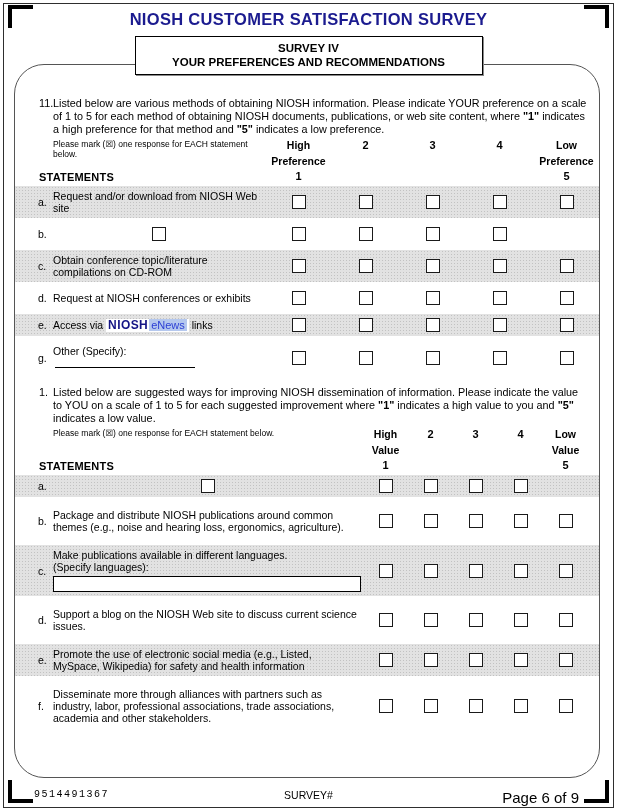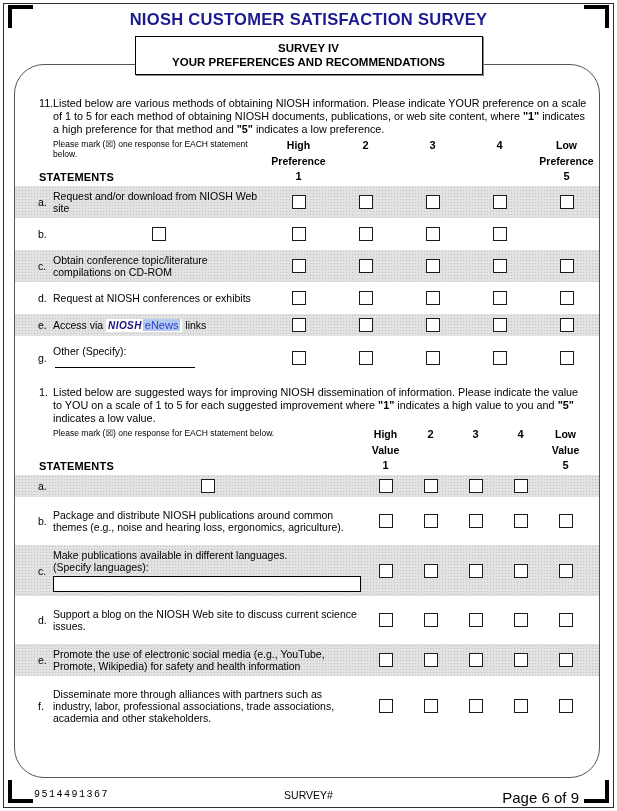--- a/index.html
+++ b/index.html
@@ -59,21 +59,21 @@
   .stext{font-size:10.5px;line-height:12px;padding-right:6px;}
   .cbcell{display:flex;justify-content:center;align-items:center;}
   .checkbox{
     display:inline-block;width:12px;height:12px;background:#fff;
     border:1.6px solid #1a1a1a;box-sizing:content-box;
   }
   .writein-line{display:inline-block;width:140px;height:10px;border-bottom:1px solid #000;margin-left:2px;}
   .lang-input{margin-top:3px;width:306px;height:14px;border:1px solid #000;background:#fff;}
 
   .enews-box{display:inline-block;background:#fff;padding:0 2px;line-height:13px;}
-  .logo-niosh{font-style:italic;font-weight:bold;color:#151585;font-size:10px;letter-spacing:.4px;}
+  .logo-niosh{font-weight:bold;color:#151585;font-size:12px;letter-spacing:.4px;}
   .logo-enews{color:#2b3fd4;background:#b5c8ee;padding:0 2px;margin-left:1px;font-size:11px;}
 
   .footer{position:absolute;left:0;right:0;bottom:8px;height:14px;padding:0 34px;}
   .footer .fl{position:absolute;left:34px;font-family:"Liberation Mono",monospace;font-size:10px;letter-spacing:1.5px;}
   .footer .fc{position:absolute;left:50%;transform:translateX(-50%);font-size:10.5px;}
   .footer .fr{position:absolute;right:38px;font-size:15px;}
 </style>
 </head>
 <body>
 
@@ -341,21 +341,21 @@
         </span>
         <span class="cbcell">
           <span class="checkbox"></span>
         </span>
         <span class="cbcell">
           <span class="checkbox"></span>
         </span>
       </div>
     <div class="srow shaded">
       <span class="letter">e.</span>
-      <span class="stext">Promote the use of electronic social media (e.g., YouTube, Promote, Wikipedia) for safety and health information</span>
+      <span class="stext">Promote the use of electronic social media (e.g., Listed, MySpace, Wikipedia) for safety and health information</span>
     <span class="cbcell">
           <span class="checkbox"></span>
         </span>
         <span class="cbcell">
           <span class="checkbox"></span>
         </span>
         <span class="cbcell">
           <span class="checkbox"></span>
         </span>
         <span class="cbcell">

